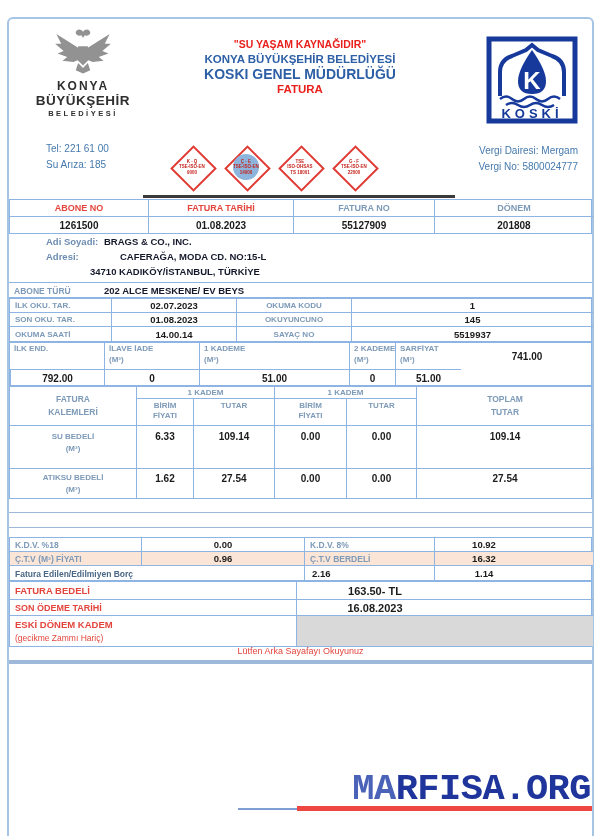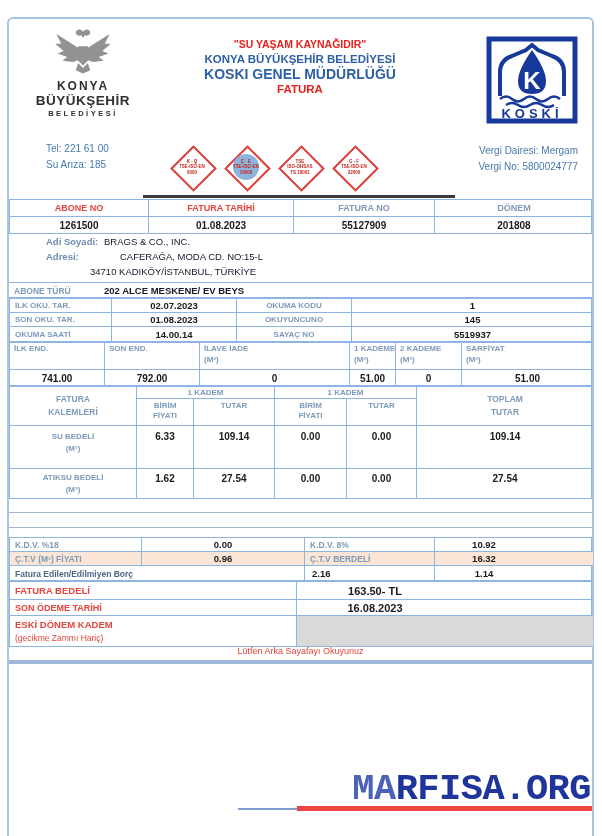--- a/index.html
+++ b/index.html
@@ -42,21 +42,21 @@
   .lblc{color:var(--steel);font-size:8px;font-weight:bold;justify-content:center;text-align:center;}
   .val{font-weight:bold;font-size:10px;color:var(--ink);justify-content:center;text-align:center;}
   .redlbl{color:var(--red);font-weight:bold;}
   
   .t1{top:199px;grid-template-columns:138px 145px 141px 159px;grid-template-rows:17px 16px;}
   .t1 .hd{font-size:9px;font-weight:bold;justify-content:center;}
   
   .cust{position:absolute;left:9px;top:234px;width:583px;font-size:9.5px;}
   .cust .row{position:absolute;left:17px;width:583px;height:15px;margin-left:15px;}
   .clab{position:absolute;color:#6d8cb0;font-weight:bold;}
-  .cval{position:absolute;color:#15182b;font-weight:normal;}
+  .cval{position:absolute;color:#15182b;font-weight:bold;}
   
   .abone{position:absolute;left:9px;top:283px;width:583px;height:15px;border-bottom:1px solid var(--line);box-sizing:border-box;}
   
   .t2{top:298px;grid-template-columns:101px 125px 115px 242px;grid-template-rows:14px 14px 15px;}
   .t2 .val{font-size:9.5px;}
   
   .t3{top:341px;grid-template-columns:94px 95px 150px 46px 66px 132px;grid-template-rows:28px 16px;}
   .t3 .h{align-items:flex-start;padding:2px 0 0 4px;color:var(--steel);font-size:8px;font-weight:bold;line-height:1.35;white-space:nowrap;}
   
   .t4{top:385px;grid-template-columns:126px 57px 81px 72px 70px 177px;grid-template-rows:13px 27px 43px 29px;}
@@ -221,23 +221,20 @@
     <div class="val bl">14.00.14</div>
     <div class="lblc bl">SAYAÇ NO</div>
     <div class="val bl">5519937</div>
   </div>
 
   <div class="grid t3">
     <div class="h bb">
         <span><span>İLK END.</span></span>
       </div>
     <div class="h bb bl">
-        <span><span>SON END.</span></span>
-      </div>
-    <div class="h bb bl">
         <span><span>İLAVE İADE</span><br><span>(M³)</span></span>
       </div>
     <div class="h bb bl">
         <span><span>1 KADEME</span><br><span>(M³)</span></span>
       </div>
     <div class="h bb bl">
         <span><span>2 KADEME</span><br><span>(M³)</span></span>
       </div>
     <div class="h bb bl">
         <span><span>SARFİYAT</span><br><span>(M³)</span></span>

